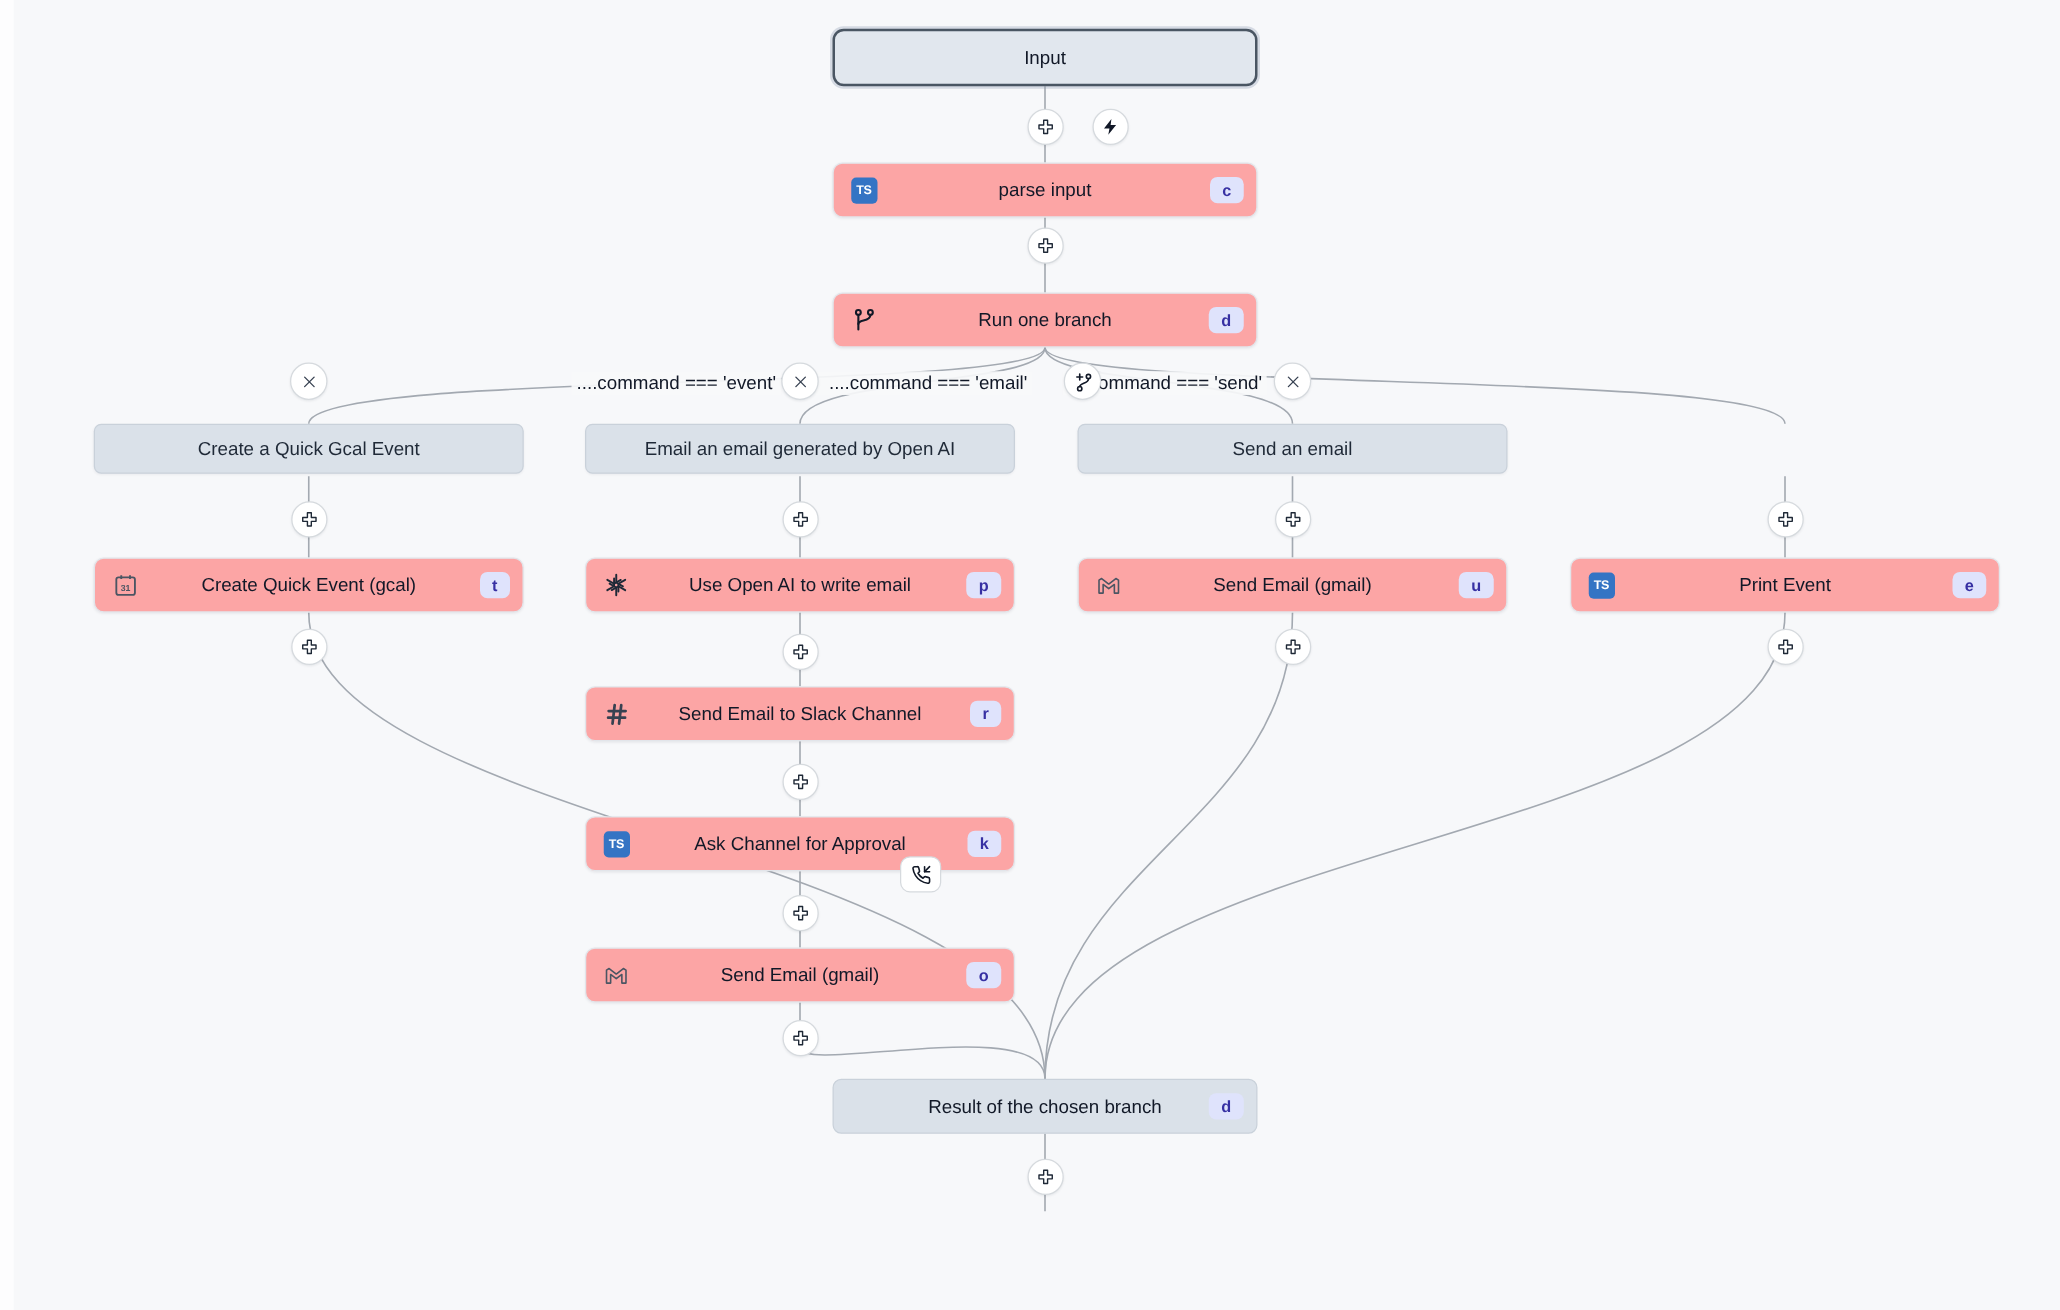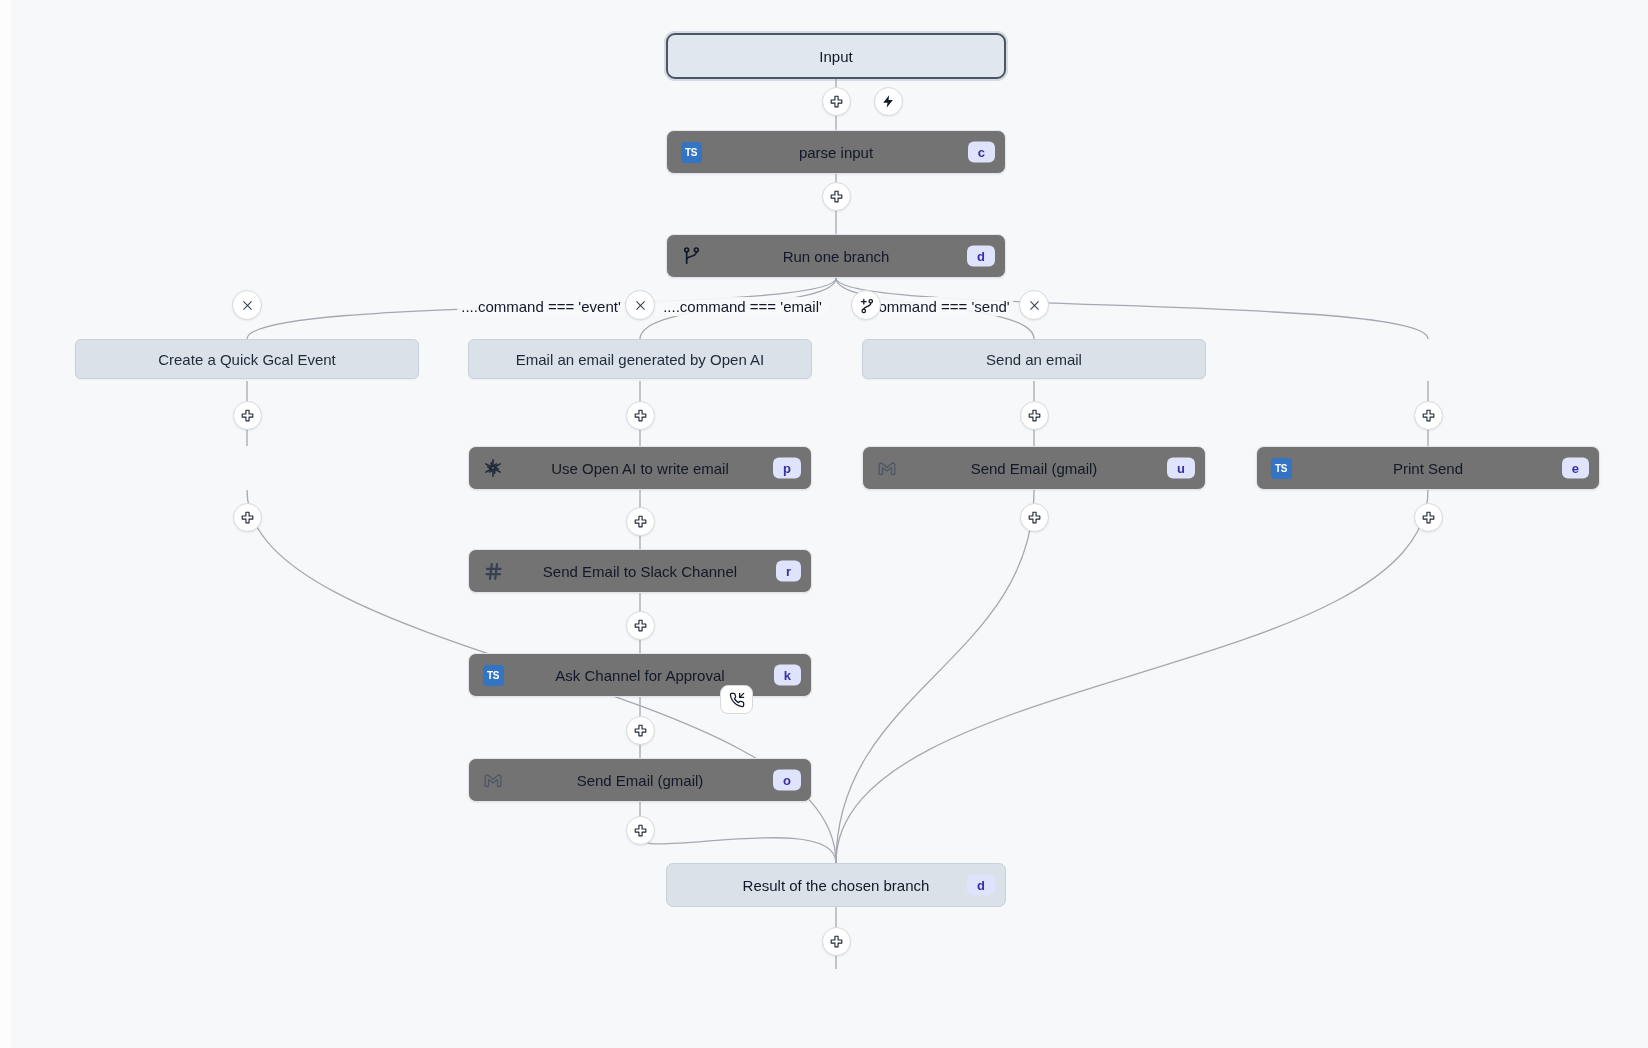--- a/index.html
+++ b/index.html
@@ -1,19 +1,19 @@
 <!DOCTYPE html>
 <html><head>
 <meta charset="utf-8">
 <style>
   html,body{margin:0;padding:0;background:#fdfdfe;font-family:"Liberation Sans",sans-serif;}
   .canvas{position:relative;width:1648px;height:1048px;background:#f7f8fa;overflow:hidden;}
   .left-strip{position:absolute;left:0;top:0;width:11px;height:100%;background:#fdfdfe;z-index:5;}
   svg.edges{position:absolute;left:0;top:0;z-index:1;}
-  .node{position:absolute;height:44px;background:#737373;border:1px solid #e2e5ea;border-radius:8px;
+  .node{position:absolute;height:44px;background:#fca5a5;border:1px solid #e2e5ea;border-radius:8px;
         box-shadow:0 1px 2px rgba(16,24,40,.06);z-index:3;box-sizing:border-box;padding-left:43px;}
   .node .label{position:absolute;left:0;right:0;top:0;bottom:0;display:flex;align-items:center;justify-content:center;
         font-size:15px;color:#111827;}
   .node .nicon{position:absolute;left:13px;top:50%;transform:translateY(-50%);width:22px;height:22px;
         display:flex;align-items:center;justify-content:center;}
   .node .badge{position:absolute;right:10px;top:50%;transform:translateY(-50%);background:#dfe3fc;color:#3730a3;
         font-size:13px;font-weight:700;padding:4px 10px;border-radius:6px;line-height:1;}
   .hdr{position:absolute;height:40px;background:#dae1e9;border:1px solid #c9d1da;border-radius:6px;
         box-shadow:0 1px 2px rgba(16,24,40,.05);z-index:3;box-sizing:border-box;
         display:flex;align-items:center;justify-content:center;font-size:15px;color:#1f2937;}
@@ -53,21 +53,21 @@
         <path d="M640 697 V758"></path>
         <path d="M640 802 V838"></path>
       <path d="M247 490 C247 660, 836 680, 836 863"></path>
       <path d="M1034 490 C1034 660, 836 690, 836 863"></path>
       <path d="M1428 490 C1428 680, 836 670, 836 863"></path>
       <path d="M640 838 C640 860, 836 810, 836 863"></path>
       <path d="M836 907 V969"></path>
     </g>
   </svg>
 
-  <div class="input-node" style="left:666px;top:33px;width:340px;">
+  <div class="input-node" style="left:666px;top:23px;width:340px;">
     <span>Input</span>
   </div>
 
   <div class="circle-btn" style="left:821.5px;top:86.5px;">
     <svg width="15" height="15" viewBox="0 0 24 24">
         <path d="M14.5 3.5h-5v6h-6v5h6v6h5v-6h6v-5h-6z" fill="#fff" stroke="#1f2937" stroke-width="1.8" stroke-linejoin="round"></path>
       </svg>
   </div>
   <div class="circle-btn" style="left:873.5px;top:86.5px;">
     <svg width="15" height="15" viewBox="0 0 24 24">
@@ -155,20 +155,31 @@
       <svg width="15" height="15" viewBox="0 0 24 24">
         <path d="M14.5 3.5h-5v6h-6v5h6v6h5v-6h6v-5h-6z" fill="#fff" stroke="#1f2937" stroke-width="1.8" stroke-linejoin="round"></path>
       </svg>
     </div>
   <div class="circle-btn" style="left:1413.5px;top:400.5px;">
       <svg width="15" height="15" viewBox="0 0 24 24">
         <path d="M14.5 3.5h-5v6h-6v5h6v6h5v-6h6v-5h-6z" fill="#fff" stroke="#1f2937" stroke-width="1.8" stroke-linejoin="round"></path>
       </svg>
     </div>
 
+  <div class="node" style="left:75px;top:446px;width:344px;">
+    <span class="nicon">
+      <svg width="21" height="21" viewBox="0 0 24 24" fill="none" stroke="#4b5563" stroke-width="1.7">
+        <rect x="3.5" y="4.5" width="17" height="16" rx="2"></rect>
+          <path d="M8 2.5v3.5M16 2.5v3.5"></path>
+        <text x="12" y="16.5" text-anchor="middle" font-size="8" font-weight="bold" fill="#4b5563" stroke="none" font-family="Liberation Sans, sans-serif">31</text>
+      </svg>
+    </span>
+    <span class="label">Create Quick Event (gcal)</span>
+    <span class="badge">t</span>
+  </div>
 
   <div class="node" style="left:468px;top:446px;width:344px;">
     <span class="nicon">
       <svg width="22" height="22" viewBox="0 0 24 24" fill="none" stroke="#1f2937" stroke-width="1.7" stroke-linecap="round" stroke-linejoin="round">
         <g transform="translate(12,12)">
           <path d="M0,-9 L0,-2.2 L5.8,1.2"></path>
           <path d="M0,-9 L0,-2.2 L5.8,1.2" transform="rotate(60)"></path>
           <path d="M0,-9 L0,-2.2 L5.8,1.2" transform="rotate(120)"></path>
           <path d="M0,-9 L0,-2.2 L5.8,1.2" transform="rotate(180)"></path>
           <path d="M0,-9 L0,-2.2 L5.8,1.2" transform="rotate(240)"></path>
@@ -187,21 +198,21 @@
       </svg>
     </span>
     <span class="label">Send Email (gmail)</span>
     <span class="badge">u</span>
   </div>
 
   <div class="node" style="left:1256px;top:446px;width:344px;">
     <span class="nicon">
         <span class="ts-ico">TS</span>
       </span>
-    <span class="label">Print Send</span>
+    <span class="label">Print Event</span>
     <span class="badge">e</span>
   </div>
 
   <div class="circle-btn" style="left:232.5px;top:502.5px;">
       <svg width="15" height="15" viewBox="0 0 24 24">
         <path d="M14.5 3.5h-5v6h-6v5h6v6h5v-6h6v-5h-6z" fill="#fff" stroke="#1f2937" stroke-width="1.8" stroke-linejoin="round"></path>
       </svg>
     </div>
   <div class="circle-btn" style="left:625.5px;top:506.5px;">
       <svg width="15" height="15" viewBox="0 0 24 24">

